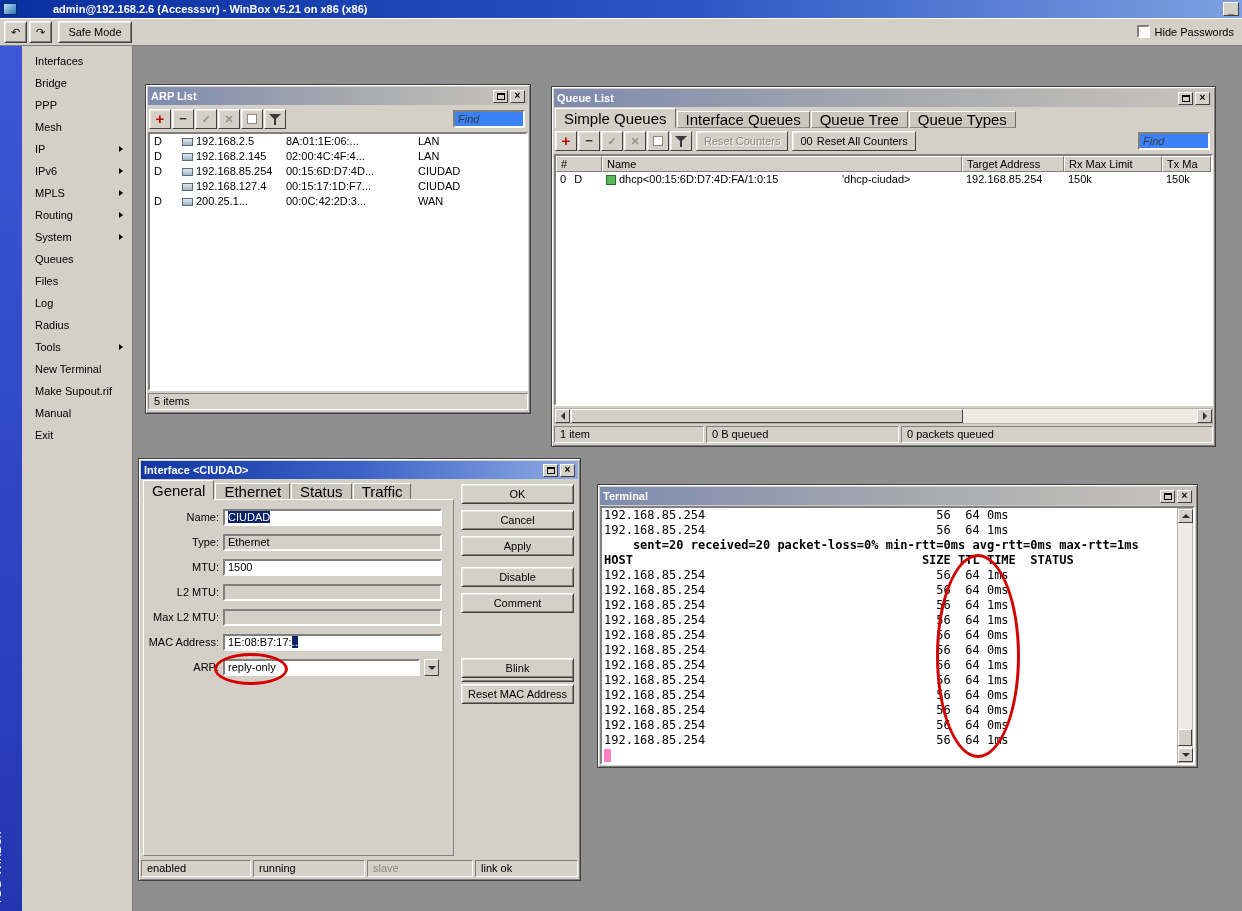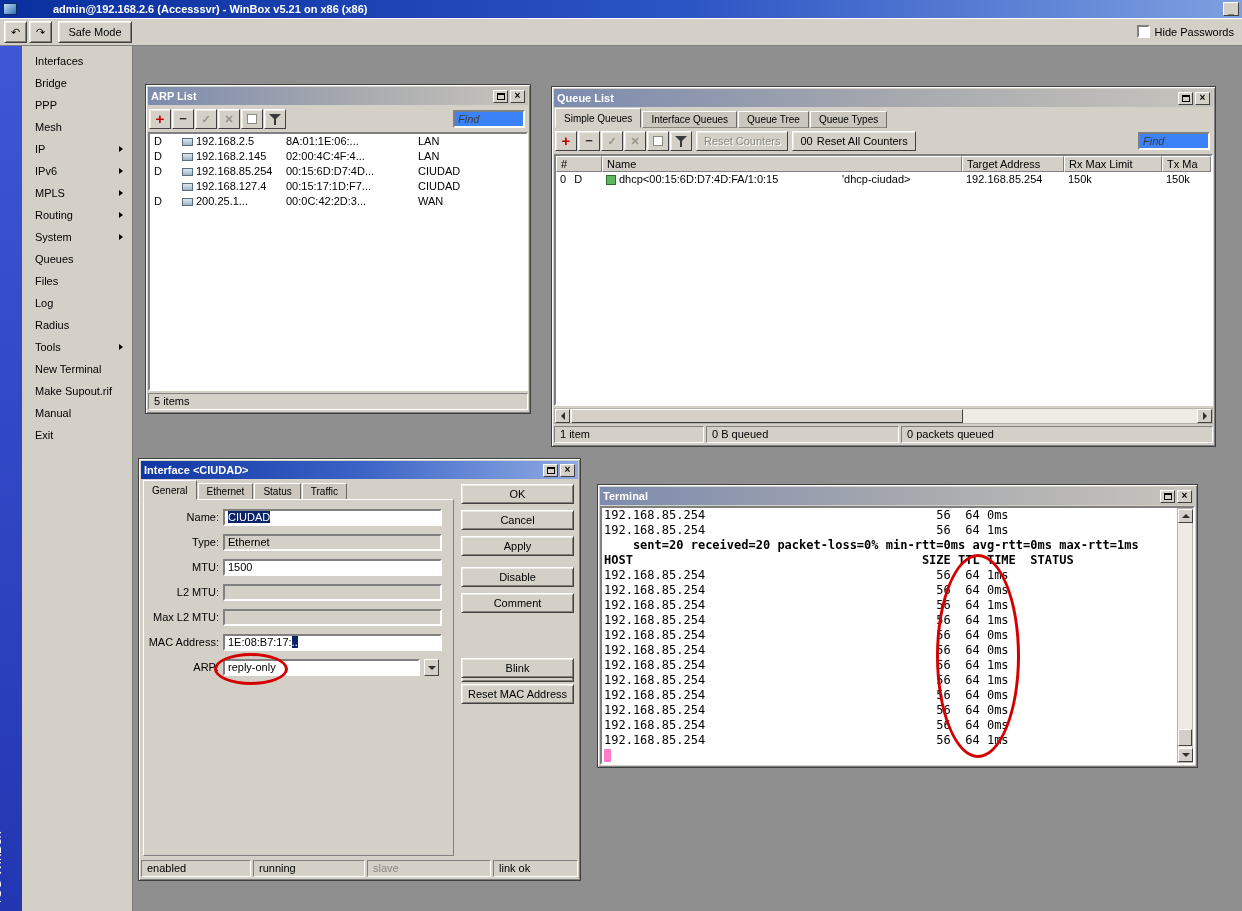--- a/index.html
+++ b/index.html
@@ -65,21 +65,21 @@
 .tri-left{width:0;height:0;border-right:4px solid #303030;border-top:4px solid transparent;border-bottom:4px solid transparent;}
 .tri-right{width:0;height:0;border-left:4px solid #303030;border-top:4px solid transparent;border-bottom:4px solid transparent;}
 
 
 .statusbar{position:absolute;left:2px;right:2px;bottom:2px;height:18px;display:flex;gap:2px;}
 .scell{border:1px solid;border-color:#808080 #FFFFFF #FFFFFF #808080;background:#D4D0C8;height:17px;line-height:15px;padding:0 5px;font-size:11px;overflow:hidden;white-space:nowrap;}
 .scell.graytext{color:#8b887f;}
 
 
 .tabs{position:absolute;display:flex;align-items:flex-end;height:20px;}
-.tab{height:17px;line-height:16px;padding:0 8px;font-size:10px;background:#CBC7BF;border:1px solid;border-color:#FFFFFF #6E6A64 #8A877F #FFFFFF;margin-right:1px;white-space:nowrap;}
+.tab{height:17px;line-height:16px;padding:0 8px;font-size:15px;background:#CBC7BF;border:1px solid;border-color:#FFFFFF #6E6A64 #8A877F #FFFFFF;margin-right:1px;white-space:nowrap;}
 .tab.active{height:20px;line-height:19px;background:#D4D0C8;border-bottom-color:#D4D0C8;z-index:2;}
 
 
 .hscroll{position:absolute;height:16px;background:#EDEBE3;border:1px solid #b5b2aa;}
 .vscroll{position:absolute;width:16px;background:#EDEBE3;border:1px solid #b5b2aa;}
 .sbtn{position:absolute;width:15px;height:14px;background:#D4D0C8;border:1px solid;border-color:#FFFFFF #404040 #404040 #FFFFFF;display:flex;align-items:center;justify-content:center;}
 .thumbh{position:absolute;top:0;height:14px;background:#D4D0C8;border:1px solid;border-color:#FFFFFF #404040 #404040 #FFFFFF;}
 .thumbv{position:absolute;left:0;width:14px;background:#D4D0C8;border:1px solid;border-color:#FFFFFF #404040 #404040 #FFFFFF;}
 
 
@@ -366,21 +366,21 @@
     <div class="pbtn" style="top:77px;">Apply</div>
     <div class="pbtn" style="top:108px;">Disable</div>
     <div class="pbtn" style="top:134px;">Comment</div>
     <div class="pbtn" style="top:167px;margin-top:36px;">Torch</div>
     <div class="pbtn" style="top:199px;">Blink</div>
     <div class="pbtn" style="top:225px;">Reset MAC Address</div>
 
     <div class="statusbar">
       <span class="scell" style="width:110px;">enabled</span>
       <span class="scell" style="width:112px;">running</span>
-      <span class="scell graytext" style="width:124px;">slave</span>
+      <span class="scell graytext" style="width:106px;">slave</span>
       <span class="scell grow">link ok</span>
     </div>
   </div>
 
   <div class="win" style="left:597px;top:484px;width:601px;height:284px;">
     <div class="tb inactive">
       <span class="wtitle">Terminal</span>
       <span class="capbtn sm">
           <span class="glyph-box"></span>
         </span>

